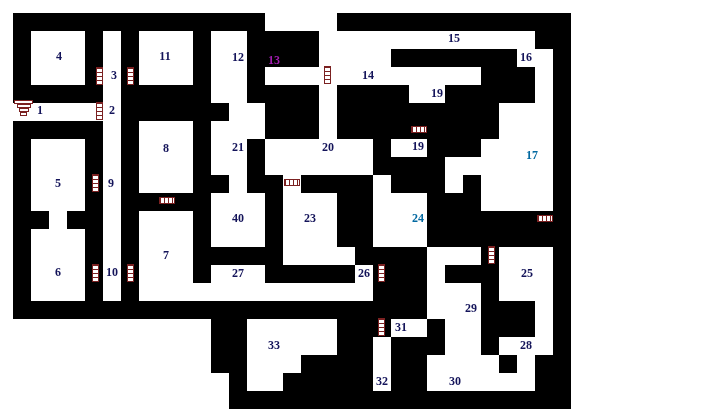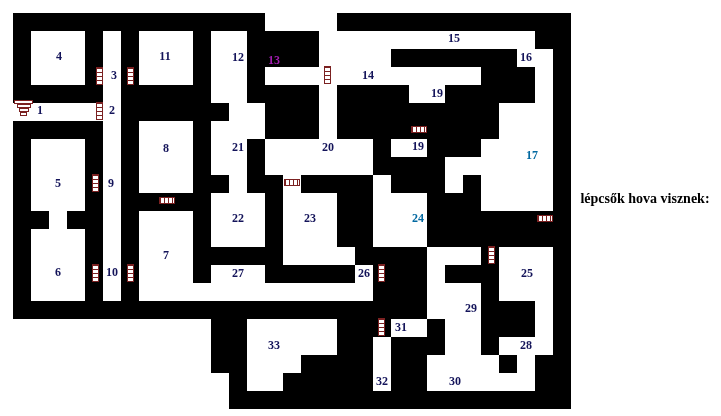--- a/index.html
+++ b/index.html
@@ -186,29 +186,28 @@
       <div class="room-label" style="left: 238px; top: 57px; color: rgb(20, 20, 90);">12</div>
       <div class="room-label" style="left: 274px; top: 60px; color: #a21caf;">13</div>
       <div class="room-label" style="left: 368px; top: 75px; color: rgb(20, 20, 90);">14</div>
       <div class="room-label" style="left: 454px; top: 38px; color: rgb(20, 20, 90);">15</div>
       <div class="room-label" style="left: 526px; top: 57px; color: rgb(20, 20, 90);">16</div>
       <div class="room-label" style="left: 532px; top: 147px; color: #0369a1; margin-top: 8px;">17</div>
       <div class="room-label" style="left: 418px; top: 146px; color: rgb(20, 20, 90);">19</div>
       <div class="room-label" style="left: 437px; top: 93px; color: rgb(20, 20, 90);">19</div>
       <div class="room-label" style="left: 328px; top: 147px; color: rgb(20, 20, 90);">20</div>
       <div class="room-label" style="left: 238px; top: 147px; color: rgb(20, 20, 90);">21</div>
-      <div class="room-label" style="left: 238px; top: 218px; color: rgb(20, 20, 90);">22</div>
+      <div class="room-label" style="left: 238px; top: 218px; color: rgb(20, 20, 90);">40</div>
       <div class="room-label" style="left: 310px; top: 218px; color: rgb(20, 20, 90);">23</div>
       <div class="room-label" style="left: 418px; top: 218px; color: #0369a1;">24</div>
       <div class="room-label" style="left: 527px; top: 273px; color: rgb(20, 20, 90); font-family: Liberation Serif, serif;">25</div>
       <div class="room-label" style="left: 364px; top: 273px; color: rgb(20, 20, 90);">26</div>
       <div class="room-label" style="left: 238px; top: 273px; color: rgb(20, 20, 90);">27</div>
       <div class="room-label" style="left: 526px; top: 345px; color: rgb(20, 20, 90);">28</div>
       <div class="room-label" style="left: 471px; top: 308px; color: rgb(20, 20, 90);">29</div>
       <div class="room-label" style="left: 455px; top: 381px; color: rgb(20, 20, 90);">30</div>
       <div class="room-label" style="left: 401px; top: 327px; color: rgb(20, 20, 90);">31</div>
       <div class="room-label" style="left: 382px; top: 381px; color: rgb(20, 20, 90);">32</div>
       <div class="room-label" style="left: 274px; top: 345px; color: rgb(20, 20, 90);">33</div>
     </div>
   <div id="legend">
-    <div>lépcsők hova visznek:</div>
   </div>
 </div>
 
 </body></html>

